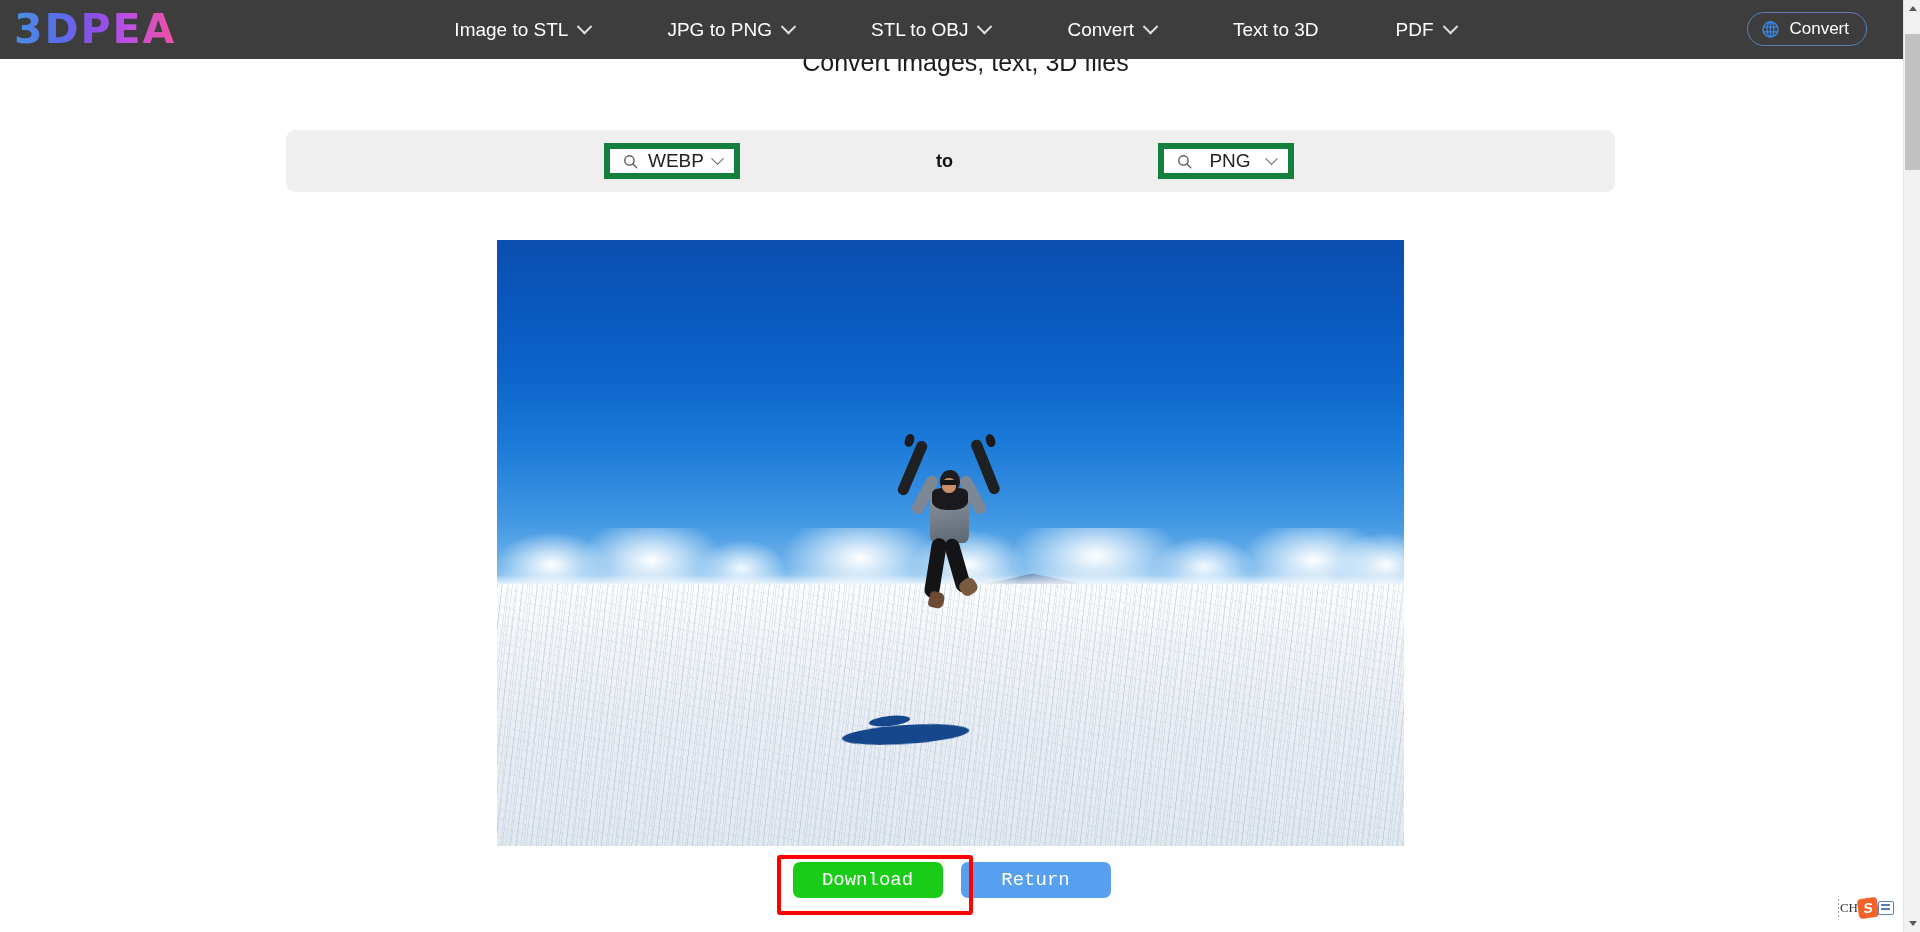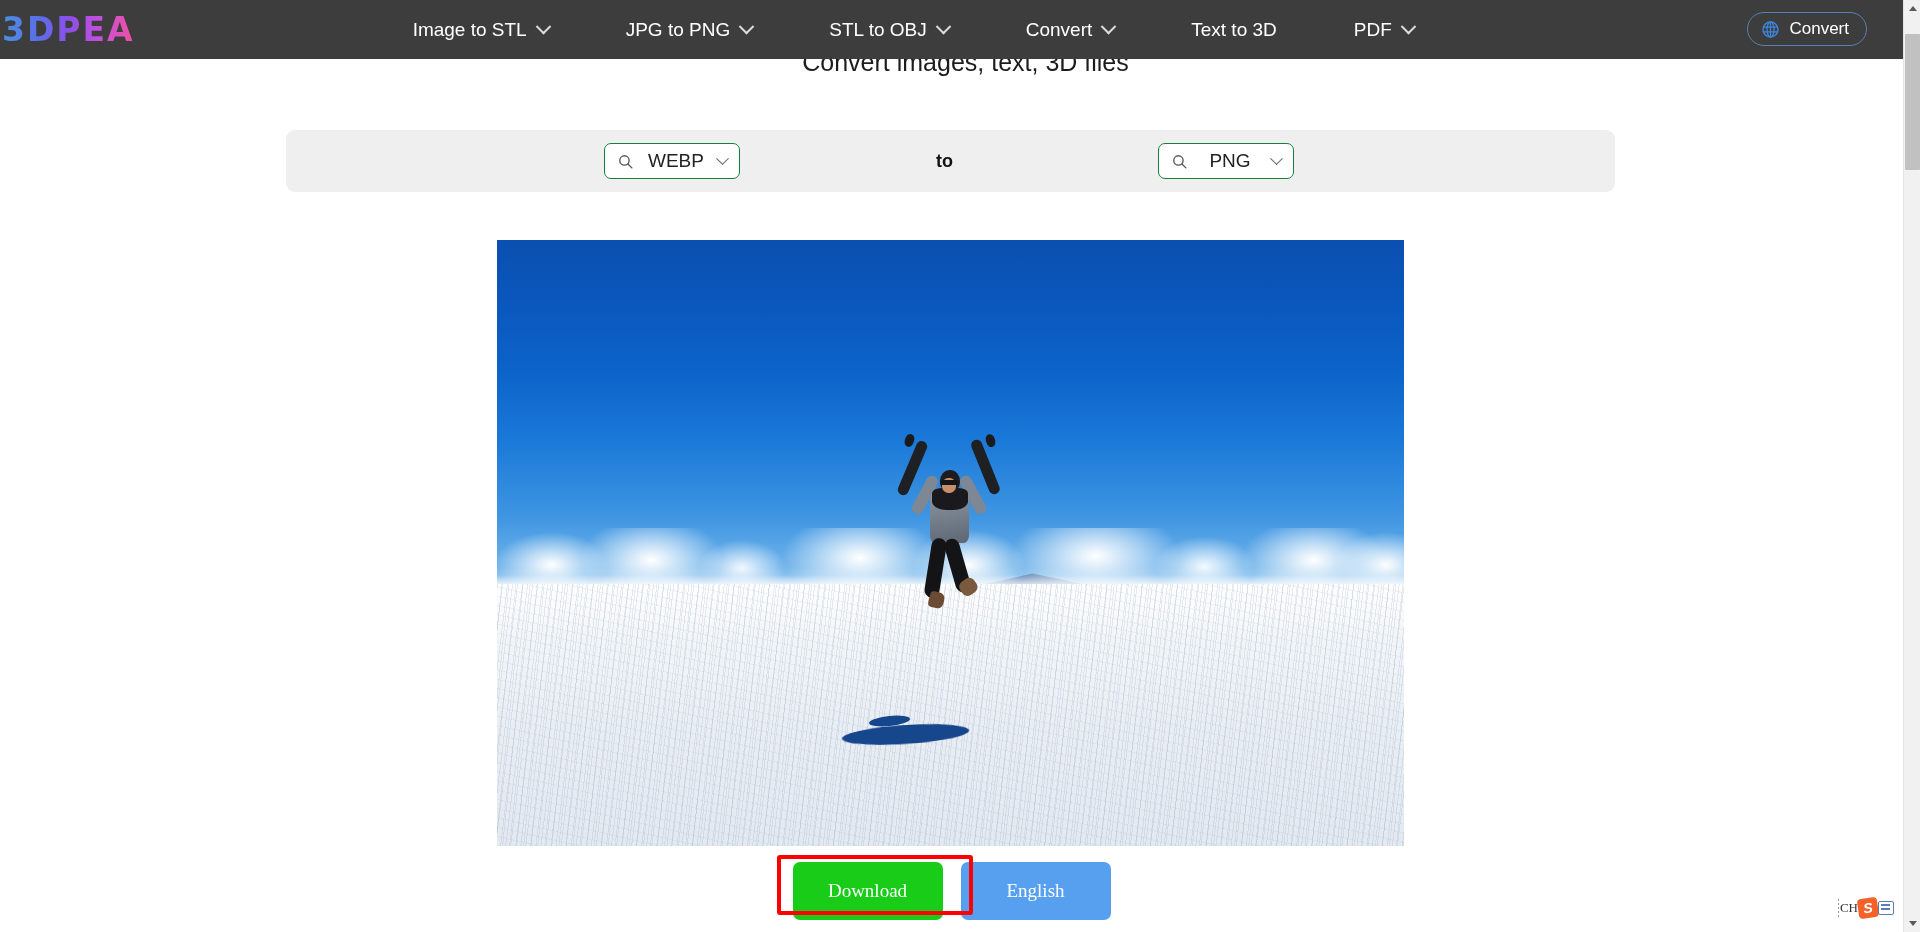--- a/index.html
+++ b/index.html
@@ -17,22 +17,22 @@
 
   
   .navbar {
     position: absolute; top: 0; left: 0;
     width: 1903px; height: 59px;
     background: #3d3d3d;
     display: flex; align-items: center;
     z-index: 30;
   }
   .logo {
-    margin-left: 2px;
-    font-size: 33px;
+    margin-left: 14px;
+    font-size: 41px;
     font-weight: 700;
     letter-spacing: 2px;
     line-height: 1;
     background: linear-gradient(90deg,#4a90e2 0%,#5b6ee8 28%,#8b4fe8 50%,#c24fe0 72%,#f0519e 100%);
     -webkit-background-clip: text;
     background-clip: text;
     color: transparent;
     -webkit-text-fill-color: transparent;
     font-family: "DejaVu Sans", sans-serif;
     user-select: none;
@@ -94,22 +94,22 @@
     background: #efefef;
     border-radius: 9px;
     display: flex; align-items: center;
     justify-content: center;
   }
   .fmt-select {
     position: absolute;
     height: 36px;
     min-width: 136px;
     background: #ffffff;
-    border: 1px solid #15803d;
-    border-radius: 7px;
+    border: 6px solid #15803d;
+    border-radius: 0;
     display: flex; align-items: center;
     gap: 9px;
     padding: 0 12px;
     cursor: pointer;
   }
   .fmt-select.left  { left: 318px; }
   .fmt-select.right { left: 872px; }
   .fmt-label {
     font-size: 19px;
     color: #222222;
@@ -301,23 +301,23 @@
     width: 1903px;
     display: flex; justify-content: center; align-items: center;
     gap: 18px;
   }
   .btn {
     border: none;
     border-radius: 7px;
     font-size: 19px;
     color: #ffffff;
     cursor: pointer;
-    height: 58px;
+    height: 36px;
     width: 150px;
-    font-family: Liberation Serif, serif;
+    font-family: Liberation Mono, monospace;
   }
   .btn-download { background: #18cc18; }
   .btn-return   { background: #57a0f0; }
   .highlight-box {
     position: absolute;
     left: 777px; top: 855px;
     width: 196px; height: 60px;
     border: 4px solid #ff0000;
     border-radius: 3px;
     pointer-events: none;
@@ -494,21 +494,21 @@
       <div class="p-bootL"></div>
       <div class="p-bootR"></div>
     </div>
 
     <div class="shadow"></div>
     <div class="shadow2"></div>
   </div>
 
   <div class="actions">
     <button class="btn btn-download">Download</button>
-    <button class="btn btn-return">English</button>
+    <button class="btn btn-return">Return</button>
   </div>
   <div class="highlight-box"></div>
 
   <div class="scrollbar">
     <div class="sb-arrow">
       <div class="tri-up"></div>
     </div>
     <div class="sb-thumb"></div>
     <div class="sb-arrow down">
       <div class="tri-down"></div>

